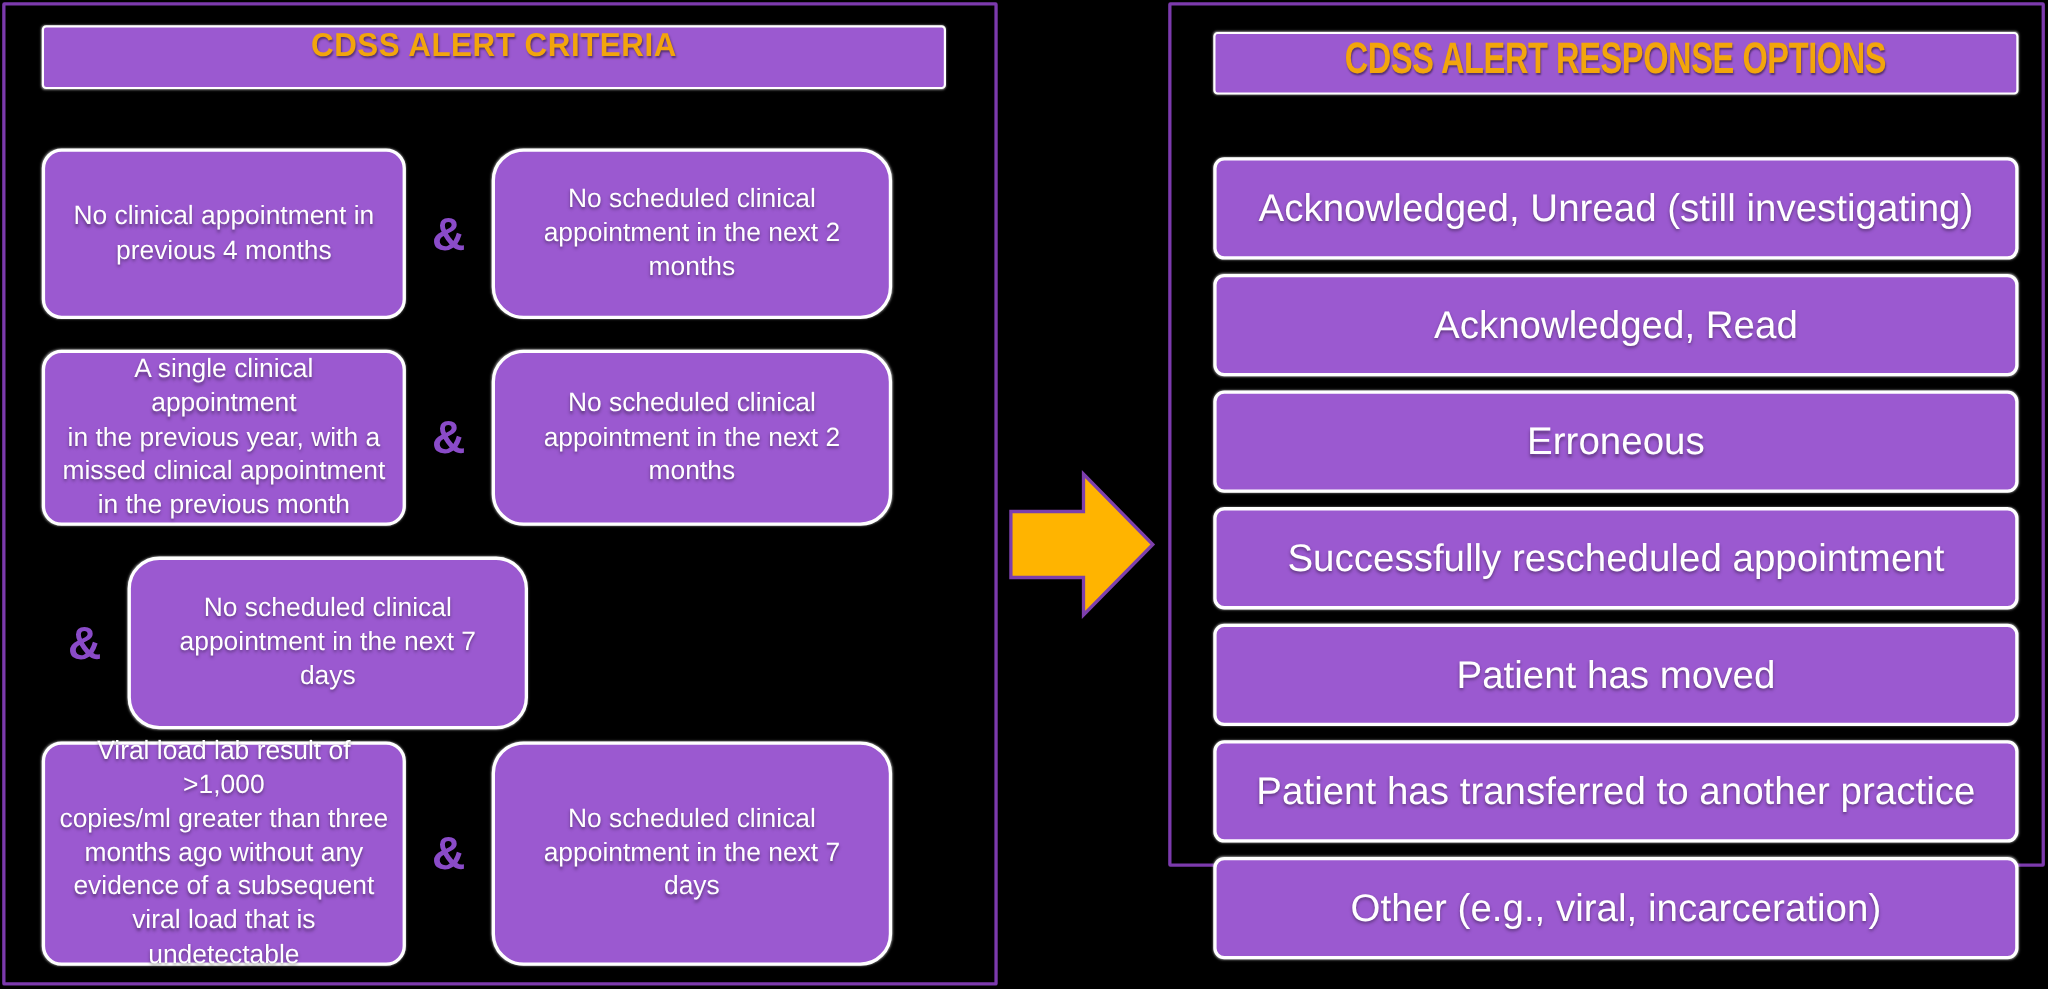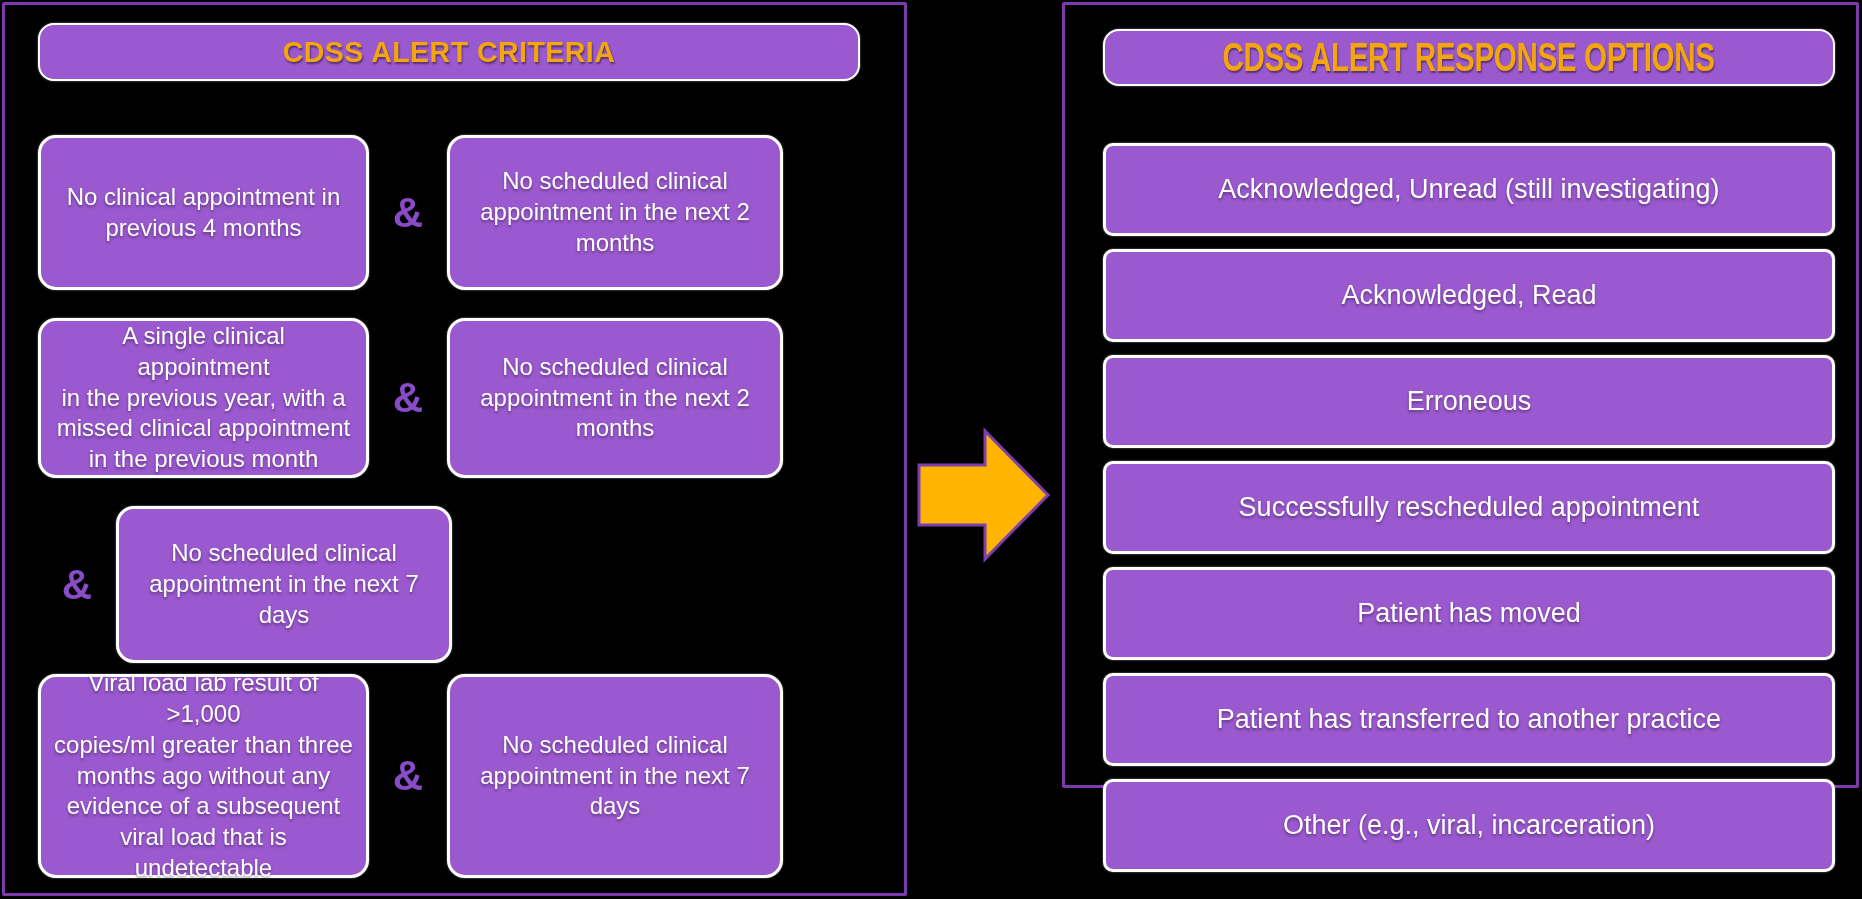--- a/index.html
+++ b/index.html
@@ -9,22 +9,22 @@
   }
   .panel {
     position:absolute; background:#000000; border:3px solid #7c3aad;
     box-sizing:border-box; border-radius:2px;
   }
   .panel-left  { left:2px;  top:2px; width:905px; height:894px; }
   .panel-right { left:1062px; top:2px; width:797px; height:786px; }
 
   .header-box {
     position:absolute; background:#9b59d0; border:2px solid #ffffff;
-    border-radius:16px; box-sizing:border-box;
-    display:flex; align-items:center; justify-content:center;
+    border-radius:4px; box-sizing:border-box;
+    display:flex; align-items:flex-start; justify-content:center;
     box-shadow:0 0 2px rgba(255,255,255,0.55);
   }
   .panel-left  .header-box { left:33px; top:18px; width:822px; height:58px; }
   .panel-right .header-box { left:38px; top:24px; width:732px; height:57px; }
   .header-text {
     color:#f2a50c; font-weight:bold; white-space:nowrap;
     text-shadow:1px 2px 2px rgba(0,0,0,0.45);
   }
   .header-text-left  { font-size:30px; transform:scaleX(0.95); letter-spacing:0.5px; }
   .header-text-right { font-size:40px; transform:scaleX(0.74); letter-spacing:-0.5px; }
@@ -36,34 +36,34 @@
   .row-4 { top:669px; height:204px; }
 
   .cellbox {
     background:#9b59d0; border:3px solid #ffffff; border-radius:18px;
     box-sizing:border-box; display:flex; align-items:center; justify-content:center;
     text-align:center; color:#ffffff; font-size:24px; line-height:1.28;
     text-shadow:0 2px 3px rgba(0,0,0,0.4); white-space:pre-line;
     box-shadow:0 0 2px rgba(255,255,255,0.55);
   }
   .criterion-box { width:331px; padding:8px 12px; }
-  .schedule-box  { width:336px; padding:4px 20px; }
+  .schedule-box  { width:364px; padding:4px 20px;border-radius:29px; }
   .amp-cell {
     width:78px; display:flex; align-items:center; justify-content:center;
     color:#8a4bc8; font-size:42px; font-weight:bold;
   }
 
   .options-list {
     position:absolute; left:38px; top:138px; width:732px;
     display:flex; flex-direction:column; gap:13px;
   }
   .option-box {
     height:93px; background:#9b59d0; border:3px solid #ffffff; border-radius:10px;
     box-sizing:border-box; display:flex; align-items:center; justify-content:center;
-    color:#ffffff; font-size:27px; text-align:center;
+    color:#ffffff; font-size:35px; text-align:center;
     text-shadow:0 2px 3px rgba(0,0,0,0.4);
     box-shadow:0 0 2px rgba(255,255,255,0.55);
   }
   .flow-arrow { position:absolute; left:916px; top:426px; }
 </style>
 </head>
 <body>
 
 <div class="canvas">
 

